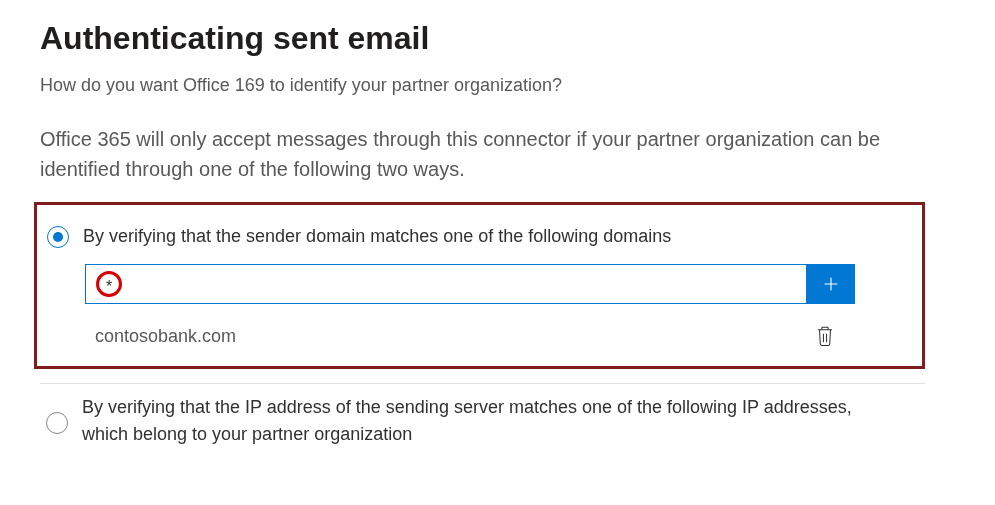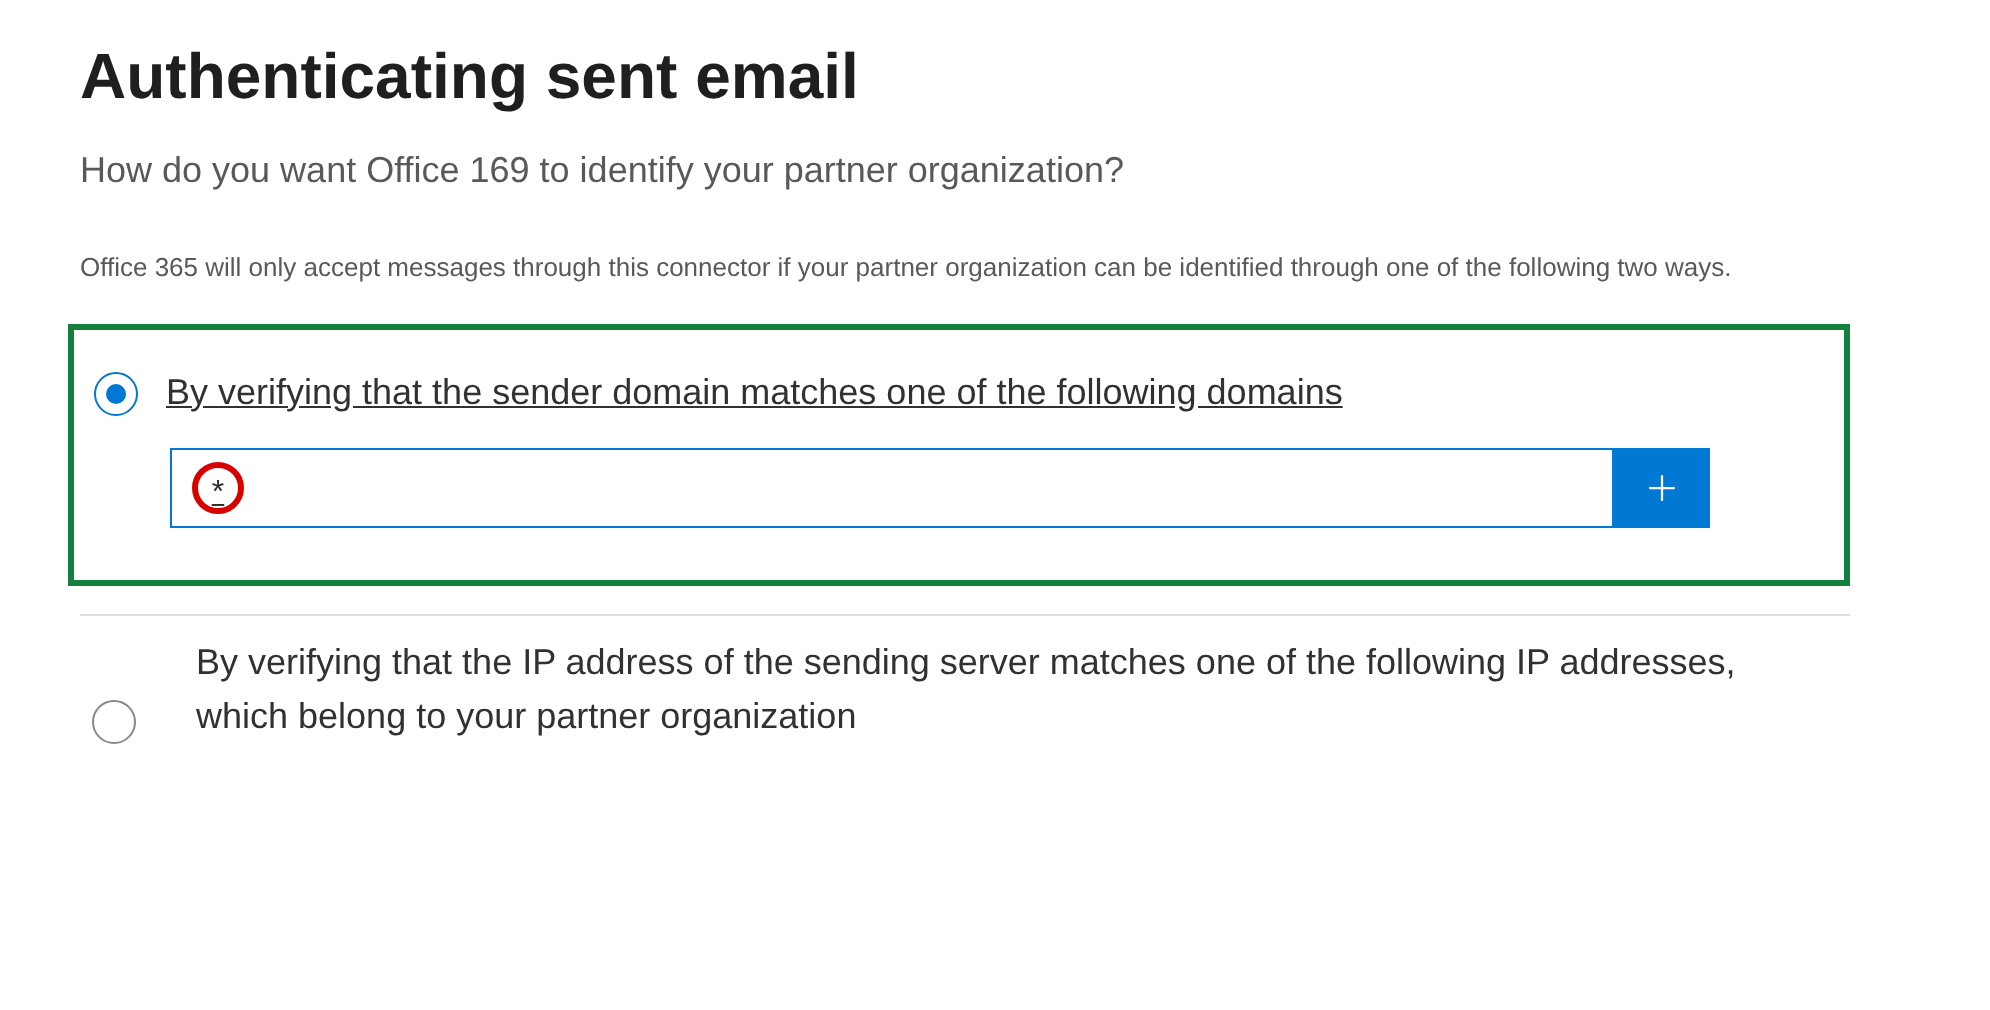--- a/index.html
+++ b/index.html
@@ -20,33 +20,32 @@
     font-weight: 700;
     margin: 0 0 18px 0;
     color: #201f1e;
   }
   p.subtitle {
     font-size: 18px;
     color: #5a5958;
     margin: 0 0 28px 0;
   }
   p.desc {
-    font-size: 13px;
+    font-size: 20px;
     color: #5a5958;
     margin: 0 0 18px 0;
     line-height: 1.5;
     max-width: 920px;
   }
   .highlight-box {
-    border: 3px solid #15803d;
+    border: 3px solid #7f1d1d;
     padding: 12px 12px 12px 4px;
     margin-left: -6px;
     margin-right: 30px;
     position: relative;
-    text-decoration: underline;
   }
   .option-row {
     display: flex;
     align-items: flex-start;
     margin: 6px 0 14px 0;
   }
   .radio {
     flex: 0 0 auto;
     width: 22px;
     height: 22px;
@@ -153,23 +152,22 @@
     margin-right: 16px;
   }
   .delete-btn svg { width: 20px; height: 22px; }
   .divider {
     border: none;
     border-top: 1px solid #e1dfdd;
     margin: 14px 30px 10px 0;
   }
   .option2-row {
     display: flex;
-    align-items: flex-end;
+    align-items: center;
     margin-top: 6px;
-    gap: 16px;
   }
 </style>
 </head>
 <body>
 
 <div class="page">
   <h1 class="title">Authenticating sent email</h1>
   <p class="subtitle">How do you want Office 169 to identify your partner organization?</p>
   <p class="desc">Office 365 will only accept messages through this connector if your partner organization can be identified through one of the following two ways.</p>
 
@@ -188,20 +186,29 @@
         </div>
         <input class="domain-input" type="text" style="">
       </div>
       <div class="add-btn">
         <svg viewBox="0 0 24 24">
           <path d="M12 4v16M4 12h16" stroke="#fff" stroke-width="1.5" fill="none" stroke-linecap="round"></path>
         </svg>
       </div>
     </div>
 
+    <div class="domain-entry-row">
+      <div class="domain-entry-text">contosobank.com</div>
+      <div class="delete-btn">
+        <svg viewBox="0 0 24 28">
+          <path d="M3 6h18M8 6V4c0-0.6 0.4-1 1-1h6c0.6 0 1 0.4 1 1v2M5 6l1 18c0 1 0.8 2 2 2h8c1.2 0 2-1 2-2l1-18" stroke="#323130" stroke-width="1.3" fill="none" stroke-linejoin="round"></path>
+          <path d="M10 11v11M14 11v11" stroke="#323130" stroke-width="1.3"></path>
+        </svg>
+      </div>
+    </div>
   </div>
 
   <hr class="divider">
 
   <div class="option2-row">
     <div class="radio"></div>
     <div class="option-label">By verifying that the IP address of the sending server matches one of the following IP addresses, which belong to your partner organization</div>
   </div>
 </div>
 

